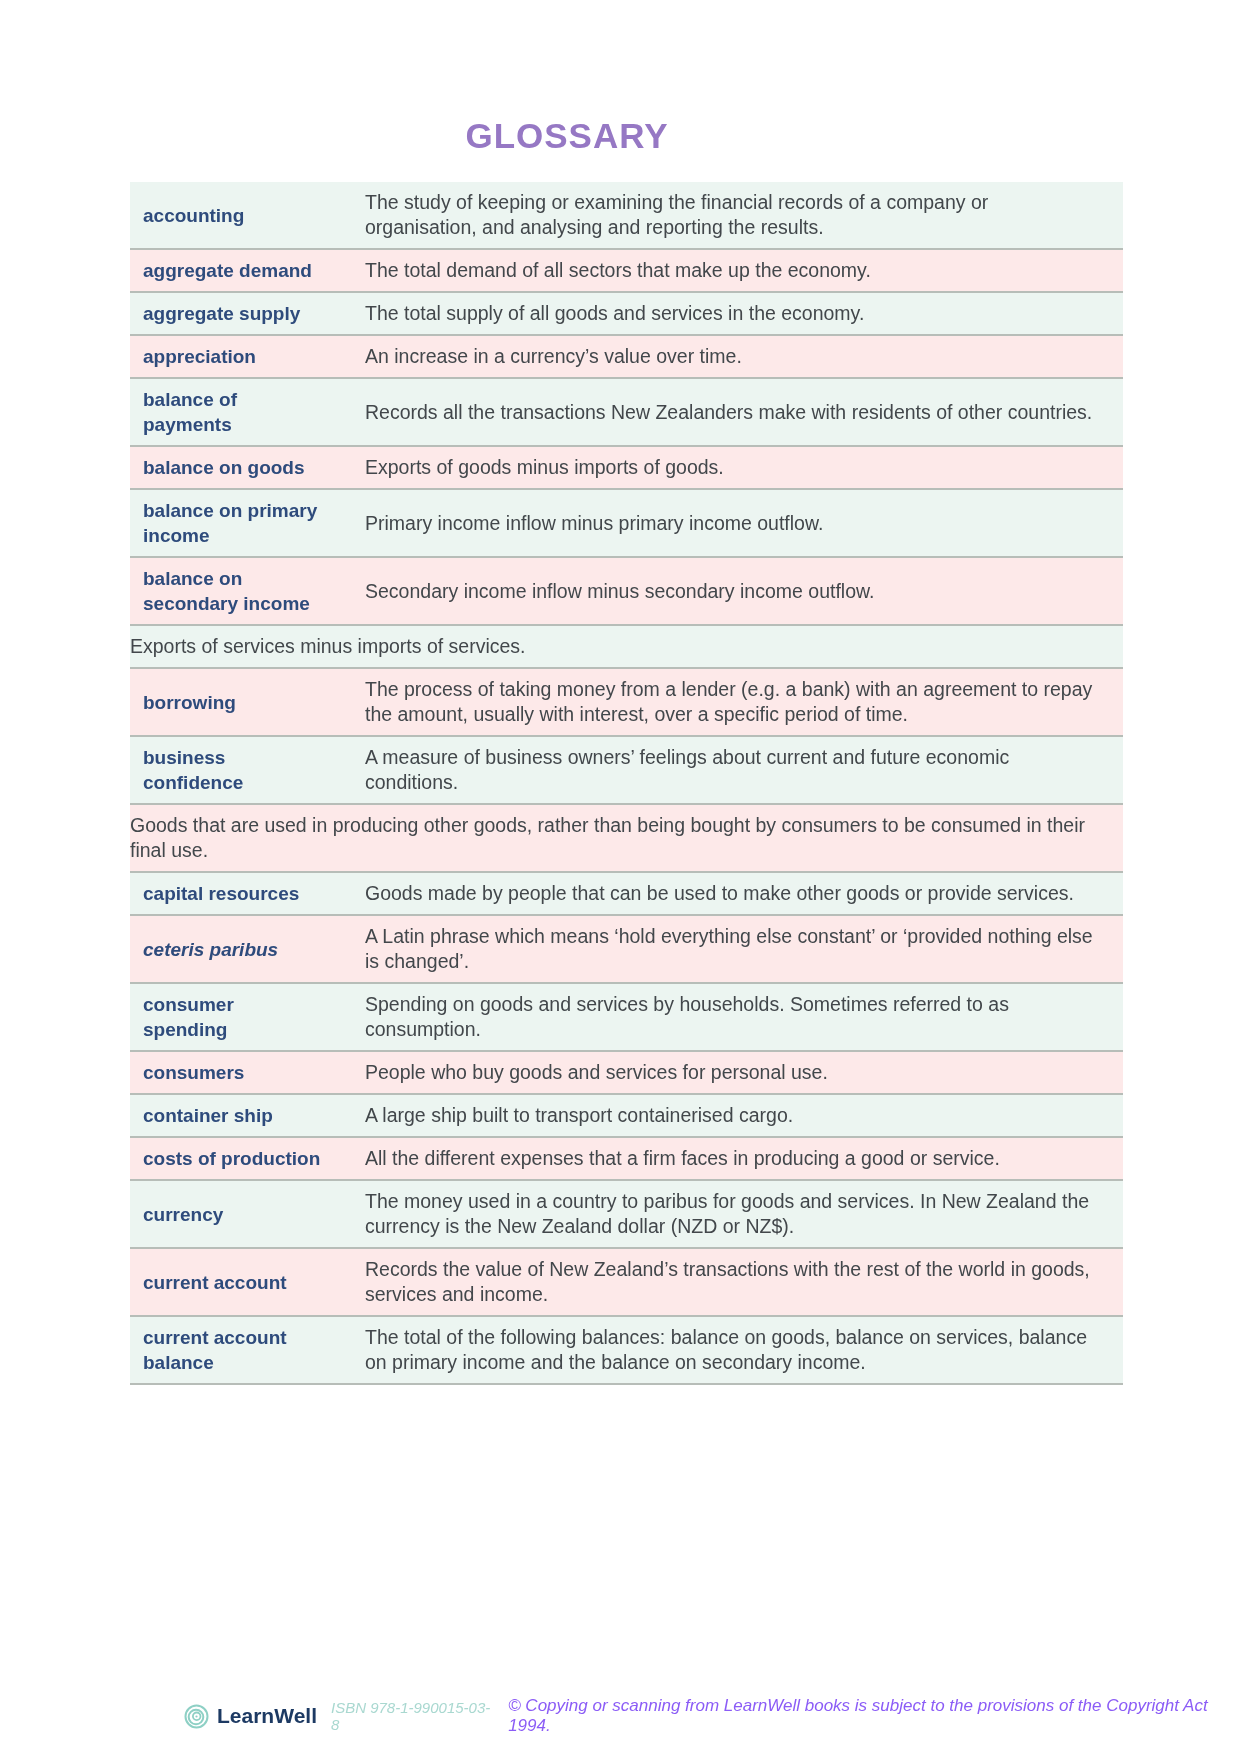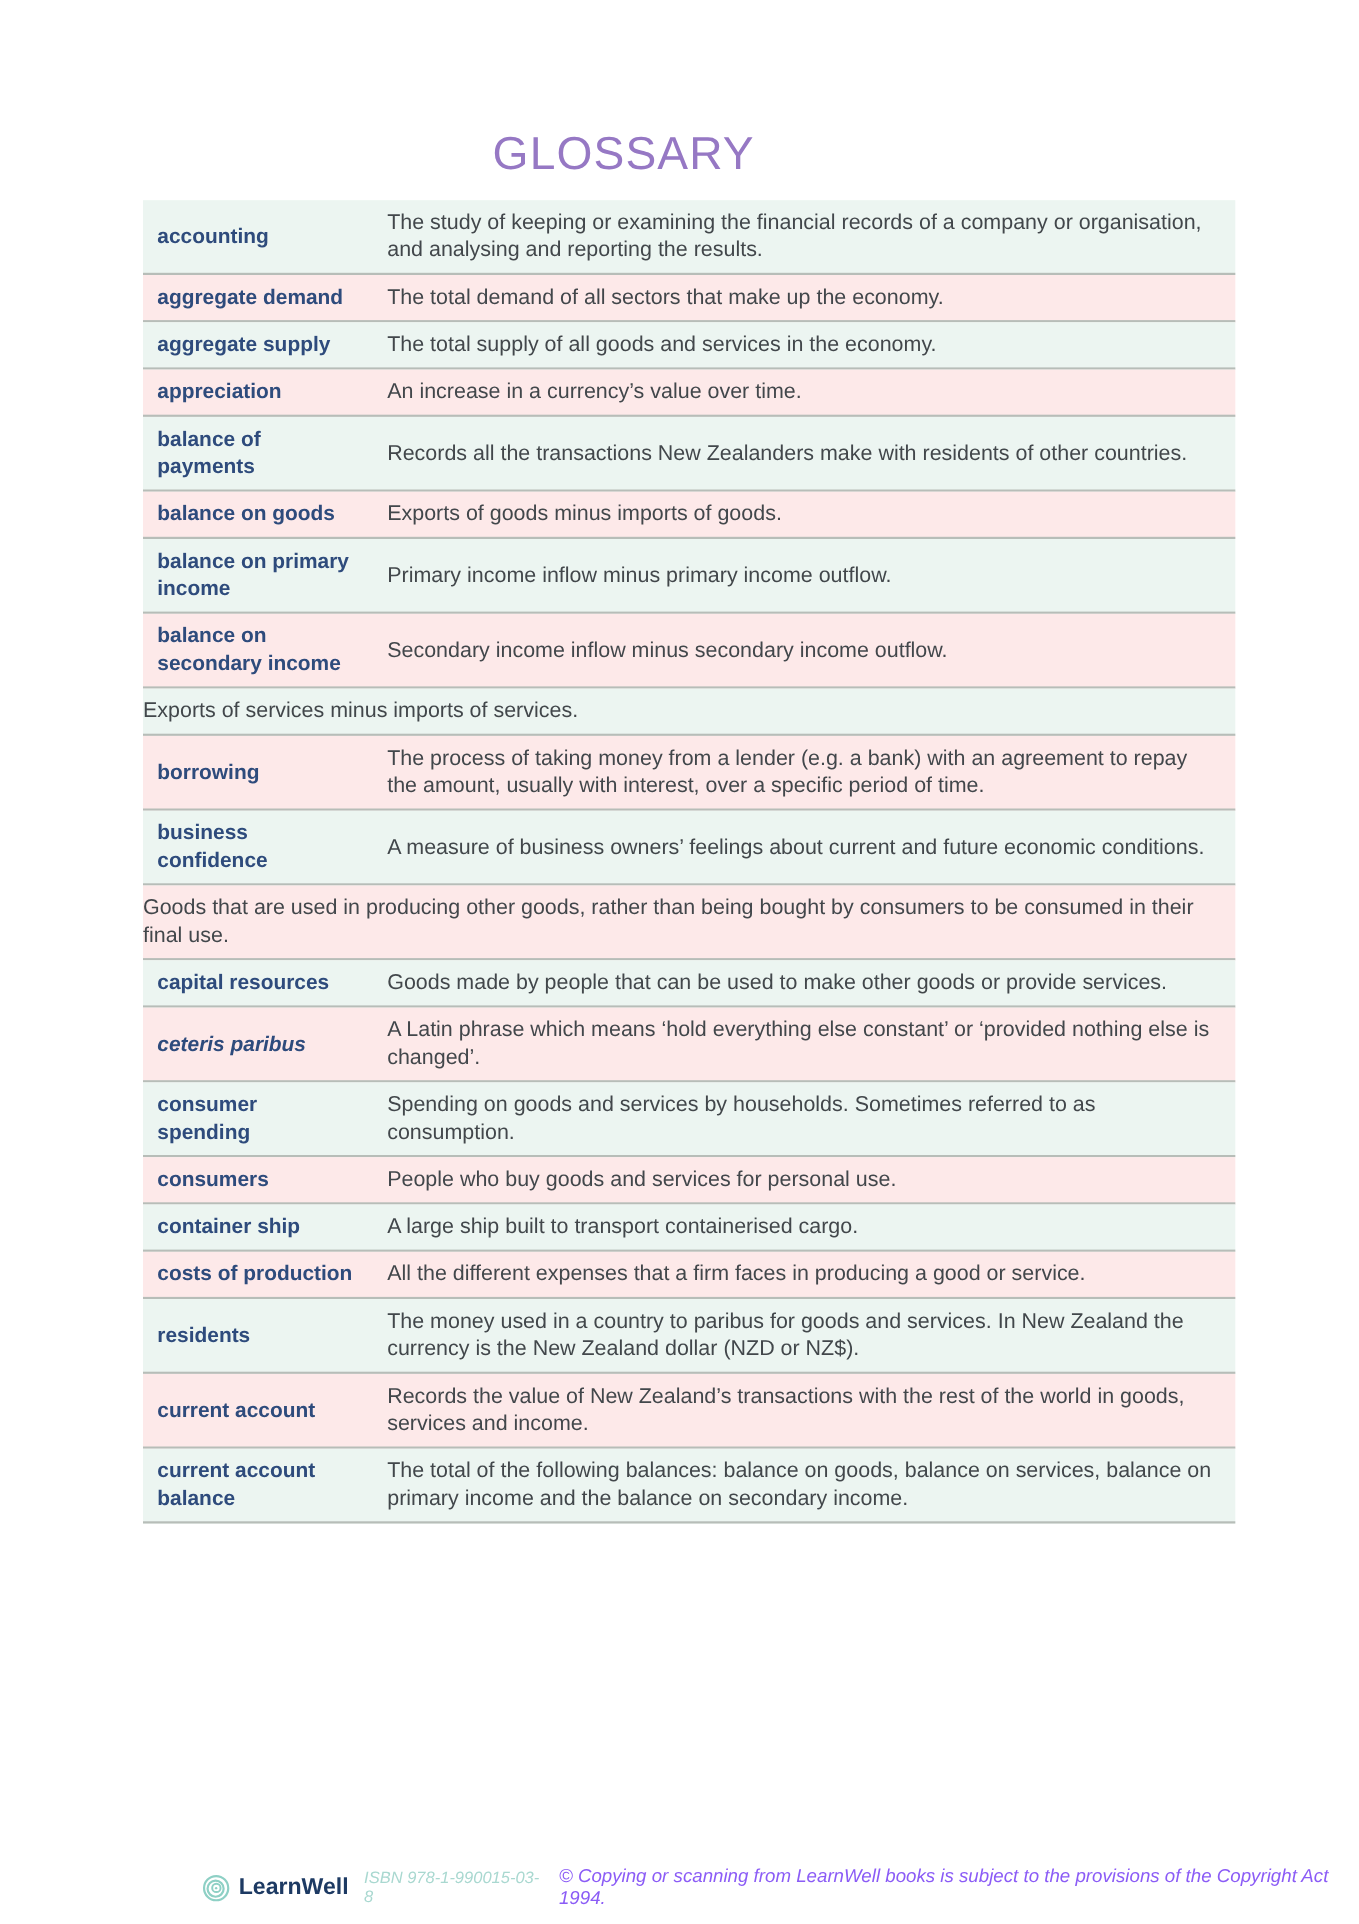--- a/index.html
+++ b/index.html
@@ -10,36 +10,37 @@
     background: #ffffff;
     font-family: "Liberation Sans", sans-serif;
     overflow: hidden;
   }
   .page-title {
     position: absolute;
     top: 116px;
     left: 0;
     width: 1134px;
     text-align: center;
-    font-size: 42px;
-    font-weight: normal;
+    font-size: 35px;
+    font-weight: bold;
     letter-spacing: 1px;
     color: #9678c4;
     margin: 0;
   }
   .glossary-table {
     position: absolute;
     left: 130px;
     top: 182px;
     width: 993px;
   }
   .glossary-row {
     display: flex;
     align-items: center;
     border-bottom: 2px solid #b7bdb8;
+    gap: 13px;
   }
   .glossary-row.mint { background: #ecf5f1; }
   .glossary-row.pink { background: #fde9e9; }
   .term-cell {
     box-sizing: border-box;
     width: 222px;
     flex: 0 0 222px;
     padding: 8px 10px 8px 13px;
     font-size: 19px;
     font-weight: bold;
@@ -178,21 +179,21 @@
       <div class="term-cell">container ship</div>
       <div class="def-cell">A large ship built to transport containerised cargo.</div>
     </div>
 
     <div class="glossary-row pink">
       <div class="term-cell">costs of production</div>
       <div class="def-cell">All the different expenses that a firm faces in producing a good or service.</div>
     </div>
 
     <div class="glossary-row mint">
-      <div class="term-cell">residents</div>
+      <div class="term-cell">currency</div>
       <div class="def-cell">The money used in a country to paribus for goods and services. In New Zealand the currency is the New Zealand dollar (NZD or NZ$).</div>
     </div>
 
     <div class="glossary-row pink">
       <div class="term-cell">current account</div>
       <div class="def-cell">Records the value of New Zealand’s transactions with the rest of the world in goods, services and income.</div>
     </div>
 
     <div class="glossary-row mint">
       <div class="term-cell">current account

